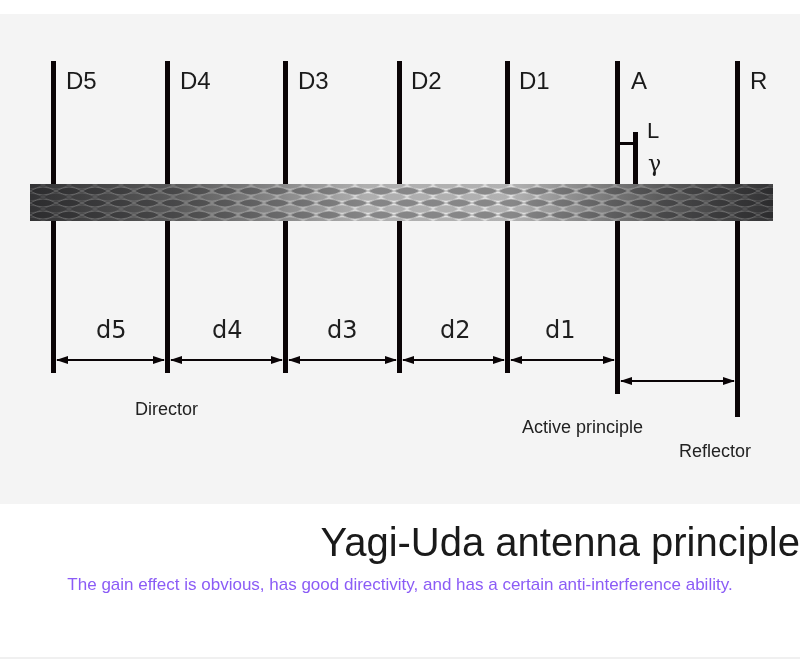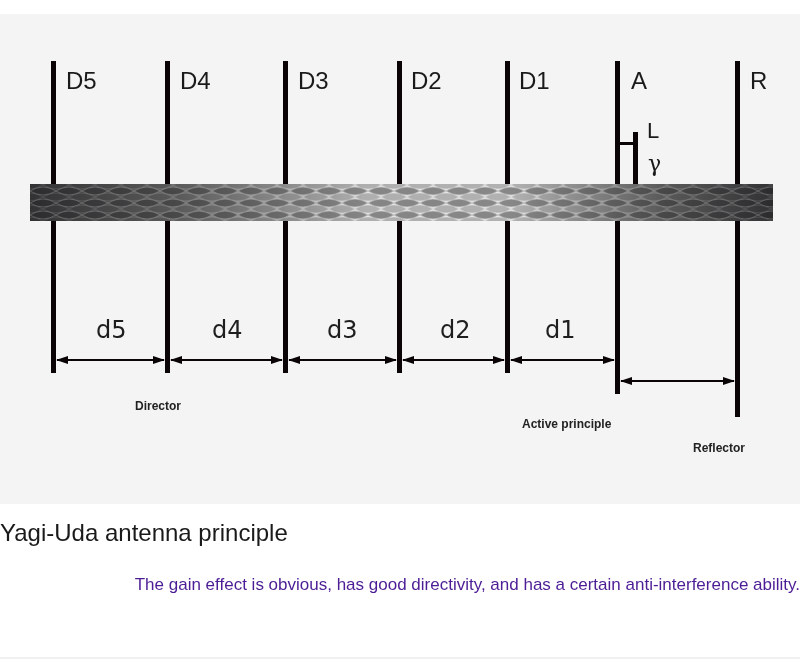--- a/index.html
+++ b/index.html
@@ -3,23 +3,23 @@
 <meta charset="utf-8">
 <style>
   html, body { margin:0; padding:0; }
   body { width:800px; height:659px; background:#ffffff; position:relative; overflow:hidden; font-family:"Liberation Sans", sans-serif; }
   .panel { position:absolute; left:0; top:14px; width:800px; height:490px; background:#f4f4f4; }
   .bottom-line { position:absolute; left:0; top:657px; width:800px; height:2px; background:#f0f0f0; }
   .element { position:absolute; width:5px; background:#0a0406; }
   .elabel { position:absolute; font-size:24px; color:#1a1a1a; line-height:1; }
   .boom { position:absolute; left:30px; top:184px; width:743px; height:37px; overflow:hidden; }
   .dlabel { position:absolute; font-size:24px; color:#1e1e1e; line-height:1; font-family:"DejaVu Sans", sans-serif; }
-  .caption { position:absolute; font-size:12px; color:#222; line-height:1;font-weight:bold; }
-  .title { position:absolute; left:0; width:800px; top:520px; text-align:left; font-size:24px; color:#1a1a1a; line-height:1.1; }
-  .subtitle { position:absolute; left:0; width:800px; top:575px; text-align:right; font-size:17px; color:#4c1d95; line-height:1.2; }
+  .caption { position:absolute; font-size:18px; color:#222; line-height:1; }
+  .title { position:absolute; left:0; width:800px; top:520px; text-align:right; font-size:40px; color:#1a1a1a; line-height:1.1; }
+  .subtitle { position:absolute; left:0; width:800px; top:575px; text-align:center; font-size:17px; color:#8b5cf6; line-height:1.2; }
   svg.overlay { position:absolute; left:0; top:0; }
 </style>
 </head>
 <body>
 
 <div class="panel"></div>
 <div class="bottom-line"></div>
 
 <div class="boom">
   <svg width="743" height="37" viewBox="0 0 743 37">
@@ -98,16 +98,16 @@
     <line x1="171" y1="360" x2="282" y2="360" marker-start="url(#ah)" marker-end="url(#ah)"></line>
     <line x1="289" y1="360" x2="396" y2="360" marker-start="url(#ah)" marker-end="url(#ah)"></line>
     <line x1="403" y1="360" x2="504" y2="360" marker-start="url(#ah)" marker-end="url(#ah)"></line>
     <line x1="511" y1="360" x2="614" y2="360" marker-start="url(#ah)" marker-end="url(#ah)"></line>
     <line x1="621" y1="381" x2="734" y2="381" marker-start="url(#ah)" marker-end="url(#ah)"></line>
   </g>
 </svg>
 
 <div class="caption" style="left:135px; top:400px;">Director</div>
 <div class="caption" style="left:522px; top:418px;">Active principle</div>
-<div class="caption" style="left:693px; top:442px;">Reflector</div>
+<div class="caption" style="left:679px; top:442px;">Reflector</div>
 
 <div class="title">Yagi-Uda antenna principle</div>
 <div class="subtitle">The gain effect is obvious, has good directivity, and has a certain anti-interference ability.</div>
 
 </body></html>

